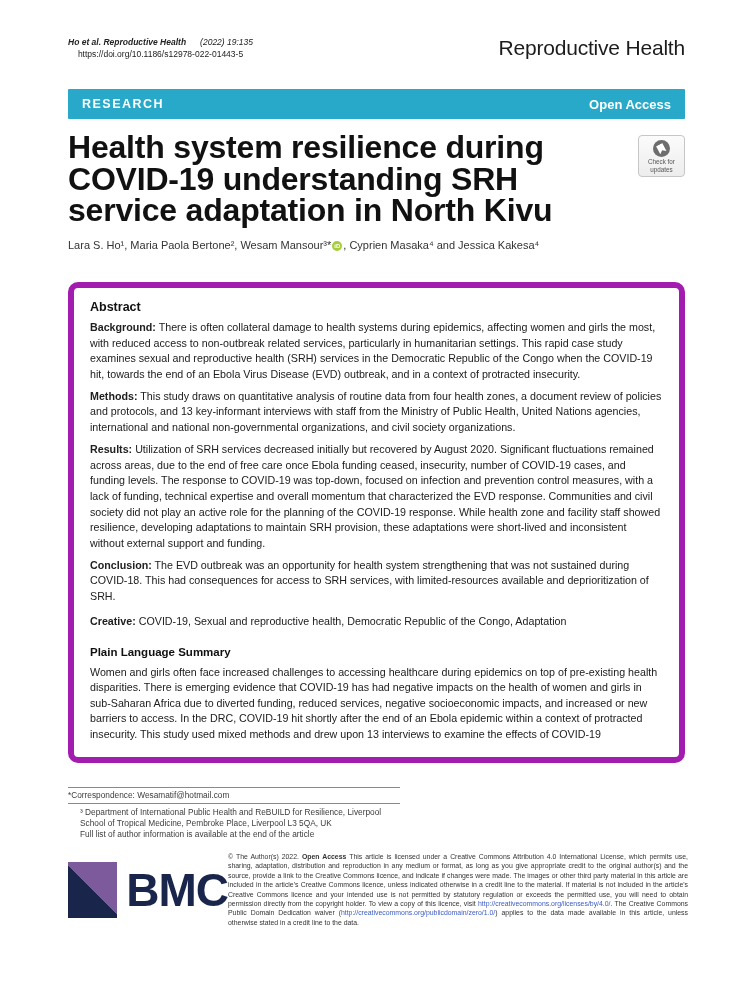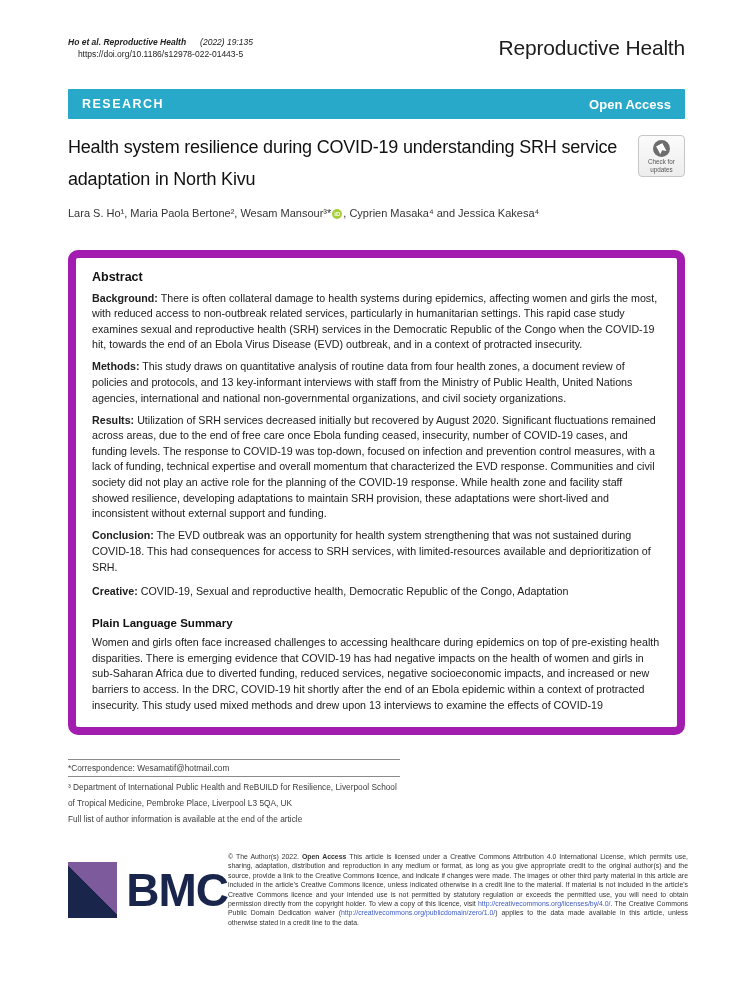--- a/index.html
+++ b/index.html
@@ -21,55 +21,55 @@
   
   .banner {
     margin-top:29px; height:27px; background:#28a9c9; border-radius:1px;
     display:flex; justify-content:space-between; align-items:center; padding:15px 14px;
   }
   .banner .research { color:#fff; font-weight:bold; font-size:12.5px; letter-spacing:1.5px; }
   .banner .oa { color:#fff; font-weight:bold; font-size:13px; }
 
   
   .title-wrap { position:relative; margin-top:13px; }
-  .title { font-size:18px; line-height:31.5px; font-weight:normal; color:#111; padding-right:64px; letter-spacing:-0.2px; }
+  .title { font-size:32px; line-height:31.5px; font-weight:bold; color:#111; padding-right:64px; letter-spacing:-0.2px; }
   .check-badge {
     position:absolute; top:3px; right:0; width:47px; padding:3px 2px 3px;
     border:1px solid #c6c6c6; border-radius:4px;
     background:linear-gradient(#fbfbfb,#ededed); text-align:center;
   }
   .check-badge .circ {
     width:17px; height:17px; border-radius:50%; background:#6d6d6d;
     margin:1px auto 1px; display:flex; align-items:center; justify-content:center;
   }
   .check-badge .txt { font-size:6.3px; line-height:7.6px; color:#555; }
 
   .authors { margin-top:12px; font-size:11px; color:#333; }
   .orcid {
     display:inline-flex; width:10px; height:10px; border-radius:50%; background:#a6ce39;
     color:#fff; font-size:6px; font-weight:bold; align-items:center; justify-content:center;
     vertical-align:1px; margin:0 1px;
   }
 
   
   .absbox {
-    margin-top:31px; border:8px solid #a21caf; border-radius:10px;
+    margin-top:31px; border:6px solid #a21caf; border-radius:10px;
     padding:12px 16px 14px 16px;
   }
   .absbox h2 { font-size:12.5px; font-weight:bold; color:#111; }
   .absbox p { font-size:10.7px; line-height:15.6px; color:#202020; margin-top:6.5px; text-align:left; }
   .absbox p b { font-weight:bold; }
   .absbox .kw { margin-top:9px; }
   .pls-head { margin-top:17px; font-size:11.5px; font-weight:bold; color:#111; }
 
   
   .footnotes { margin-top:24px; width:332px; font-size:8.3px; color:#3c3c3c; }
   .fn-rule { border-top:1px solid #8a8a8a; }
   .fn-corr { padding:2.5px 0 3px; }
-  .fn-aff { padding-top:2.5px; line-height:16px; }
+  .fn-aff { padding-top:2.5px; line-height:11px;margin-left:12px; }
   .fn-corr a { color:#3c3c3c; text-decoration:none; }
 
   
   .footer { position:absolute; left:68px; right:65px; top:852px; display:flex; }
   .bmc { display:flex; align-items:center; width:160px; }
   .bmc-square { width:56px; height:56px; background:linear-gradient(45deg,#19254b 50%,#7d5a9b 50%); }
   .bmc-word { font-size:46px; font-weight:bold; color:#19254b; margin-left:9px; letter-spacing:-1px; }
   .license { flex:1; font-size:6.9px; line-height:9.4px; color:#333; text-align:justify; }
   .license b { font-weight:bold; }
   .license a { color:#3b5bc4; text-decoration:none; }

